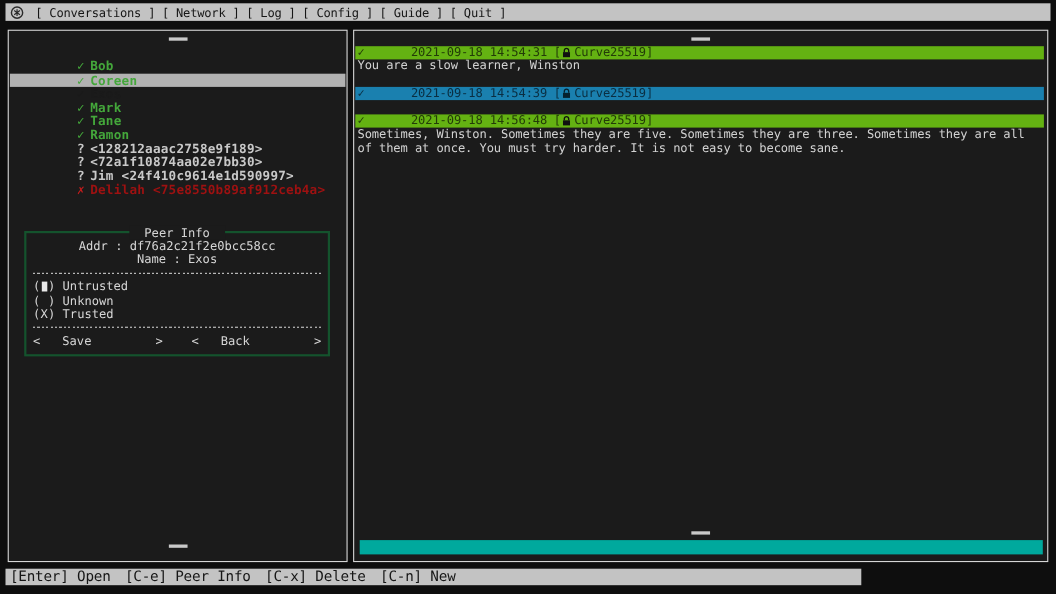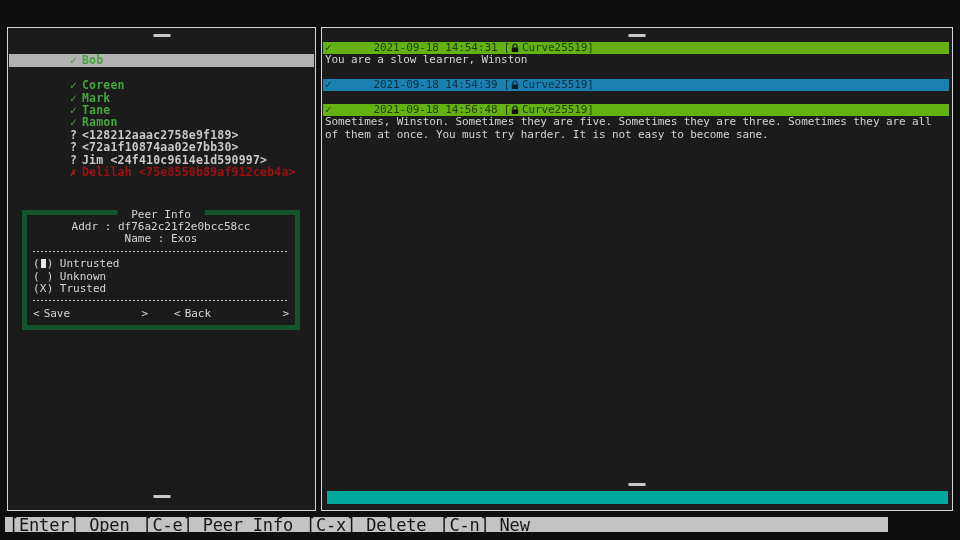--- a/index.html
+++ b/index.html
@@ -41,21 +41,21 @@
   .contact .status { display:inline-block; width:12px; }
   .contact.trusted { color:#44a73b; }
   .contact.unknown { color:#c9c9c9; }
   .contact.blocked .status { color:#c41c1c; }
   .contact.blocked .label  { color:#9e1111; }
   .contact.selected { background:#b2b2b2; }
   .contact.selected .status, .contact.selected .label { color:#1a1a1a; }
   
   .peer-info {
     position:absolute; left:14px; top:182px; width:278px;
-    border:5px solid #14532d; background:#1b1b1b;
+    border:2px solid #14532d; background:#1b1b1b;
     color:#d6d6d6; font-size:11px; padding:6px 6px 5px 6px;
   }
   .pi-title {
     position:absolute; top:-7px; left:50%; transform:translateX(-50%);
     background:#1b1b1b; padding:0 7px; font-size:11px; color:#d6d6d6;
     white-space:pre;
   }
   .pi-row { height:12.4px; line-height:12.4px; white-space:pre;text-align:center; }
   .pi-sep { height:12.4px; position:relative; }
   .pi-sep::after {
@@ -63,66 +63,80 @@
     background:repeating-linear-gradient(90deg,#c9c9c9 0 2px,transparent 2px 4px);
   }
   .pi-option { height:12.4px; line-height:12.4px; white-space:pre; cursor:default; }
   .pi-mark { display:inline-block; width:7px; text-align:center; }
   .cursor-block {
     display:inline-block; width:5px; height:9px; background:#e9e9e9;
     vertical-align:-1px;
   }
   .pi-buttons { height:12.4px; display:flex; gap:26px; }
   .pi-btn { flex:1; display:flex; line-height:12.4px; cursor:default; }
-  .pi-btn .lbl { margin-left:4px; }
+  .pi-btn .lbl { margin-left:20px; }
   .pi-btn .fill { flex:1; }
   
   .messages { position:absolute; left:1px; right:3px; top:14px; font-size:11px; letter-spacing:-0.1px; }
   .message { margin-bottom:12.3px; }
   .msg-header {
     height:12.4px; line-height:12.4px; white-space:pre;
     padding-left:2px; display:flex; align-items:center;
   }
   .msg-header.green { background:#64b212; color:#233c08; }
   .msg-header.blue  { background:#1a80af; color:#0a2e42; }
   .msg-header .chk { margin-right:6px; }
   .msg-header .ts  { margin-right:6px;margin-left:36px; }
   .msg-header svg  { margin:0 3px 0 1px; }
   .msg-body { color:#d2d2d2; line-height:12.4px; padding-left:2px; word-wrap:break-word; }
   .chat-input {
     position:absolute; left:5px; right:4px; bottom:6px; height:13px;
     background:#00a99d; cursor:text;
   }
   
   .status-bar {
-    position:absolute; left:5px; top:517px; width:883px; height:15px;
+    position:absolute; left:5px; top:517px; width:778px; height:15px;
     background:#c3c3c3; color:#161616;
     display:flex; align-items:center; gap:13px;
-    font-size:17px; letter-spacing:-0.2px; padding-left:4px;
+    font-size:13px; letter-spacing:-0.2px; padding-left:4px;
   }
   .status-bar span { white-space:pre; }
 </style>
 </head>
 <body>
 
 <div class="screen">
 
+  <div class="menu-bar">
+    <span class="logo">
+      <svg width="13" height="13" viewBox="0 0 13 13">
+        <circle cx="6.5" cy="6.5" r="5.1" fill="none" stroke="#2b2b2b" stroke-width="1.3"></circle>
+        <path d="M6.5 3.4v6.2M3.9 4.6l5.2 3.8M9.1 4.6L3.9 8.4" stroke="#2b2b2b" stroke-width="1.1" fill="none"></path>
+      </svg>
+    </span>
+    <span class="menu-item">[ Conversations ]</span>
+    <span class="menu-item">[ Network ]</span>
+    <span class="menu-item">[ Log ]</span>
+    <span class="menu-item">[ Config ]</span>
+    <span class="menu-item">[ Guide ]</span>
+    <span class="menu-item">[ Quit ]</span>
+  </div>
 
   <div class="panel left-panel">
     <div class="scroll-dash dash-top"></div>
 
     <div class="contact-list">
       <div class="contact trusted">
         <span class="status">✓</span><span class="label">Bob</span>
       </div>
+      <div class="contact trusted">
+        <span class="status">✓</span><span class="label">Coreen</span>
+      </div>
       <div class="contact trusted selected">
         <span class="status">✓</span><span class="label">Exos</span>
-      </div>
-      <div class="contact trusted">
-        <span class="status">✓</span><span class="label">Coreen</span>
       </div>
       <div class="contact trusted">
         <span class="status">✓</span><span class="label">Mark</span>
       </div>
       <div class="contact trusted">
         <span class="status">✓</span><span class="label">Tane</span>
       </div>
       <div class="contact trusted">
         <span class="status">✓</span><span class="label">Ramon</span>
       </div>

